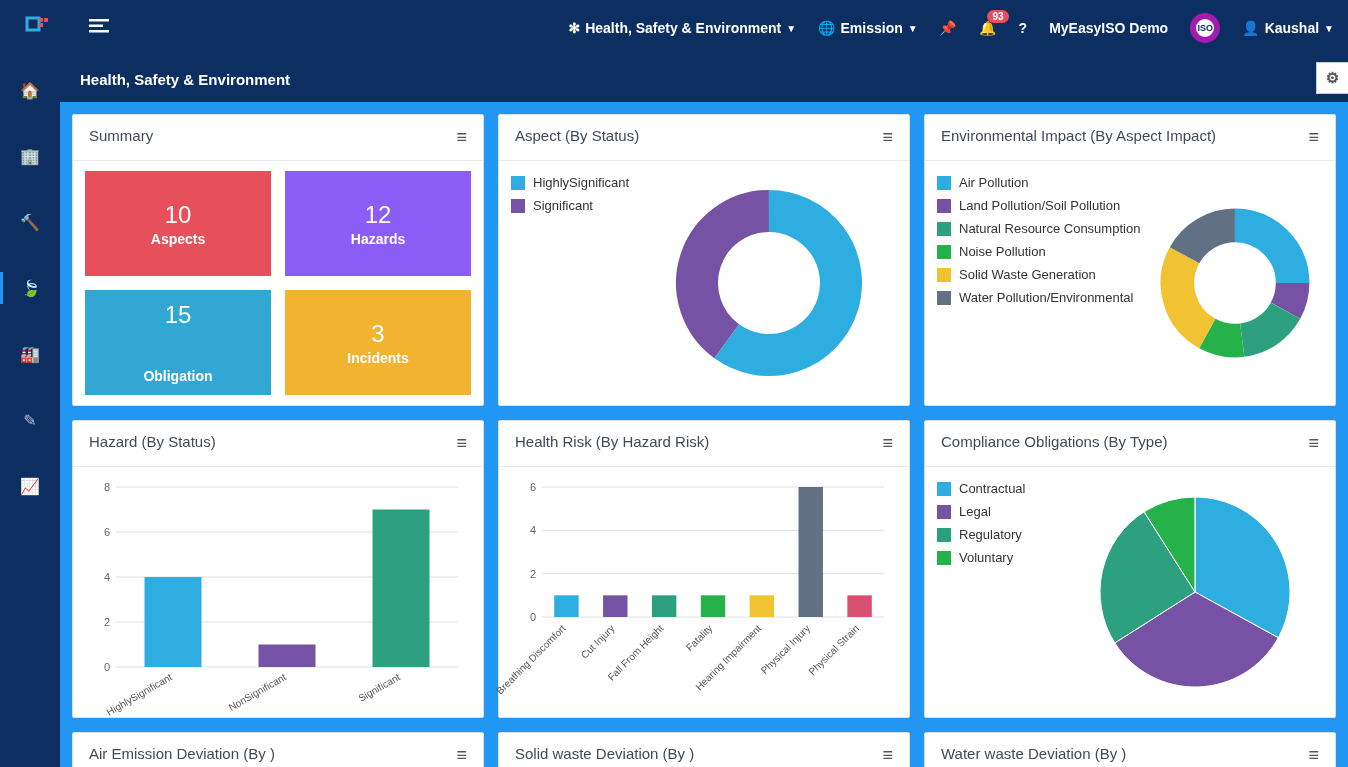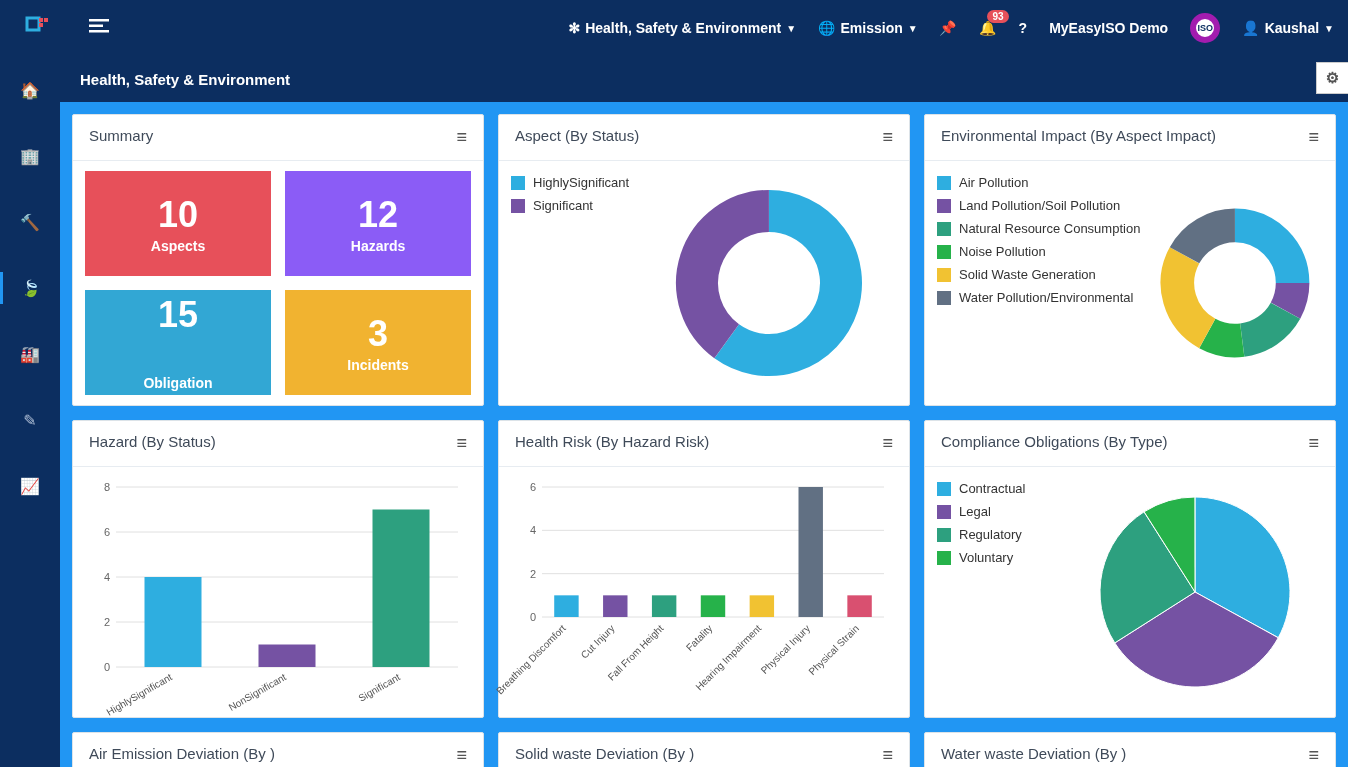--- a/index.html
+++ b/index.html
@@ -21,21 +21,21 @@
 .breadcrumb-bar { background: #0c2e60; color: #fff; padding: 10px 20px; font-weight: 600; font-size: 15px; position:relative; height:46px; display:flex; align-items:center;}
 .gear-side { position:absolute; right:0; top:6px; background:#fff; color:#555; width:32px; height:32px; display:flex; align-items:center; justify-content:center; border:1px solid #ccc; border-right:none; cursor:pointer;}
 .content { padding: 12px; display: grid; grid-template-columns: repeat(3, 1fr); gap: 14px; }
 .panel { background: #fff; border: 1px solid #dce3e8; border-radius: 2px; min-height: 290px; display: flex; flex-direction: column; }
 .panel-hd { padding: 12px 16px; border-bottom: 1px solid #e7ecf1; display: flex; justify-content: space-between; color: #3f4a59; font-size: 15px; }
 .panel-hd .menu { cursor: pointer; font-size: 18px; color:#555;}
 .panel-body { padding: 10px 12px; flex: 1; display: flex; }
 .panel.short { min-height: 60px; }
 .summary-grid { display: grid; grid-template-columns: 1fr 1fr; gap: 14px; width: 100%; }
 .tile { color: #fff; display: flex; flex-direction: column; align-items: center; justify-content: center; height: 105px; }
-.tile .num { font-size: 36px; font-weight: 700; }
+.tile .num { font-size: 24px; font-weight: 400; }
 .tile .lbl { font-size: 14px; margin-top: 2px; font-weight: 600; }
 .legend { font-size: 13px; color: #333; display: flex; flex-direction: column; gap: 8px; padding-top: 4px; min-width: 130px;}
 .legend-full { min-width: 210px; }
 .lg-item { display: flex; align-items: center; gap: 8px; }
 .sw { width: 14px; height: 14px; flex-shrink: 0; }
 .chart-area { flex: 1; display: flex; align-items: center; justify-content: center; }
 svg { overflow: visible; }
 .donut-path { fill: none; stroke-width: 42; }
 .pie-path { stroke: #fff; stroke-width: 1; }
 .axis-label { font-size: 11px; fill: #666; }

